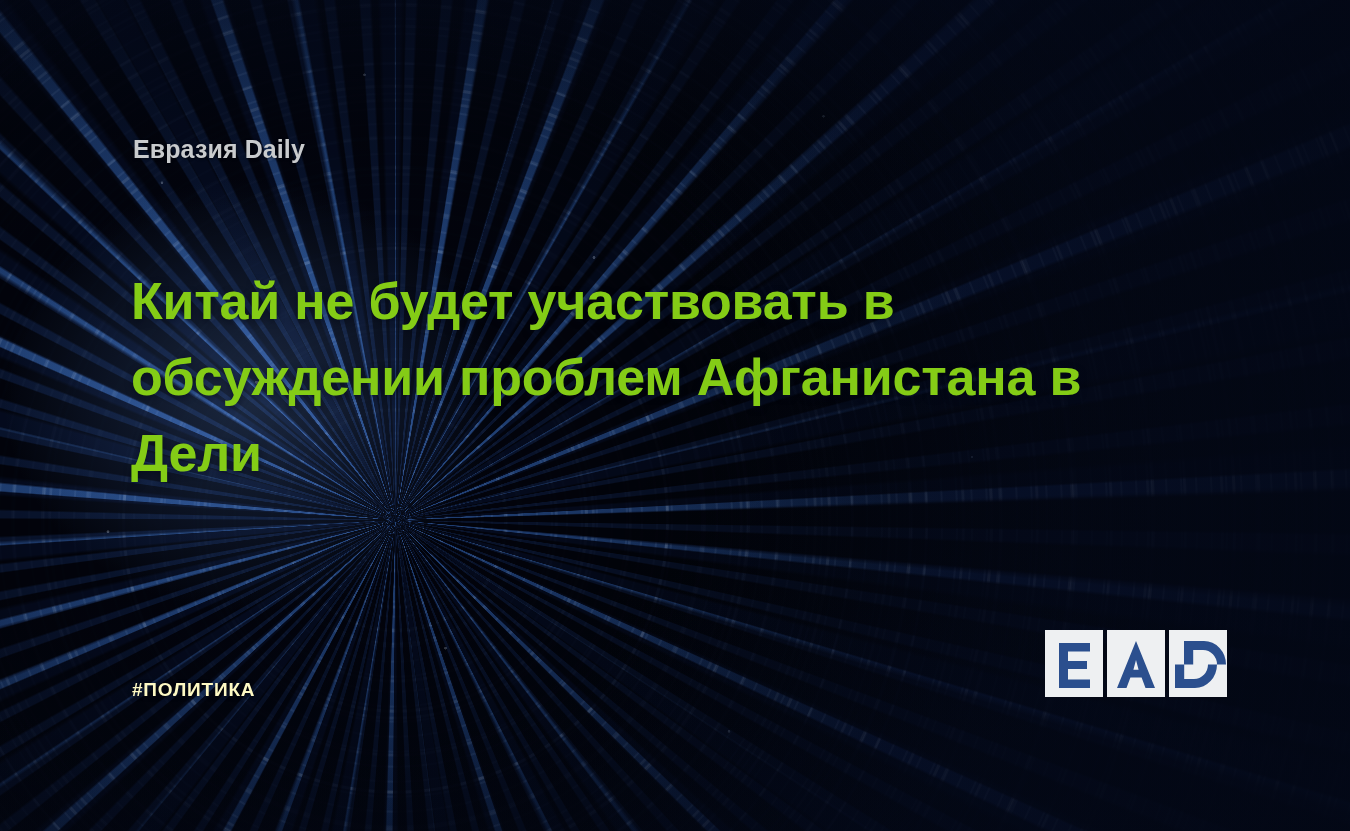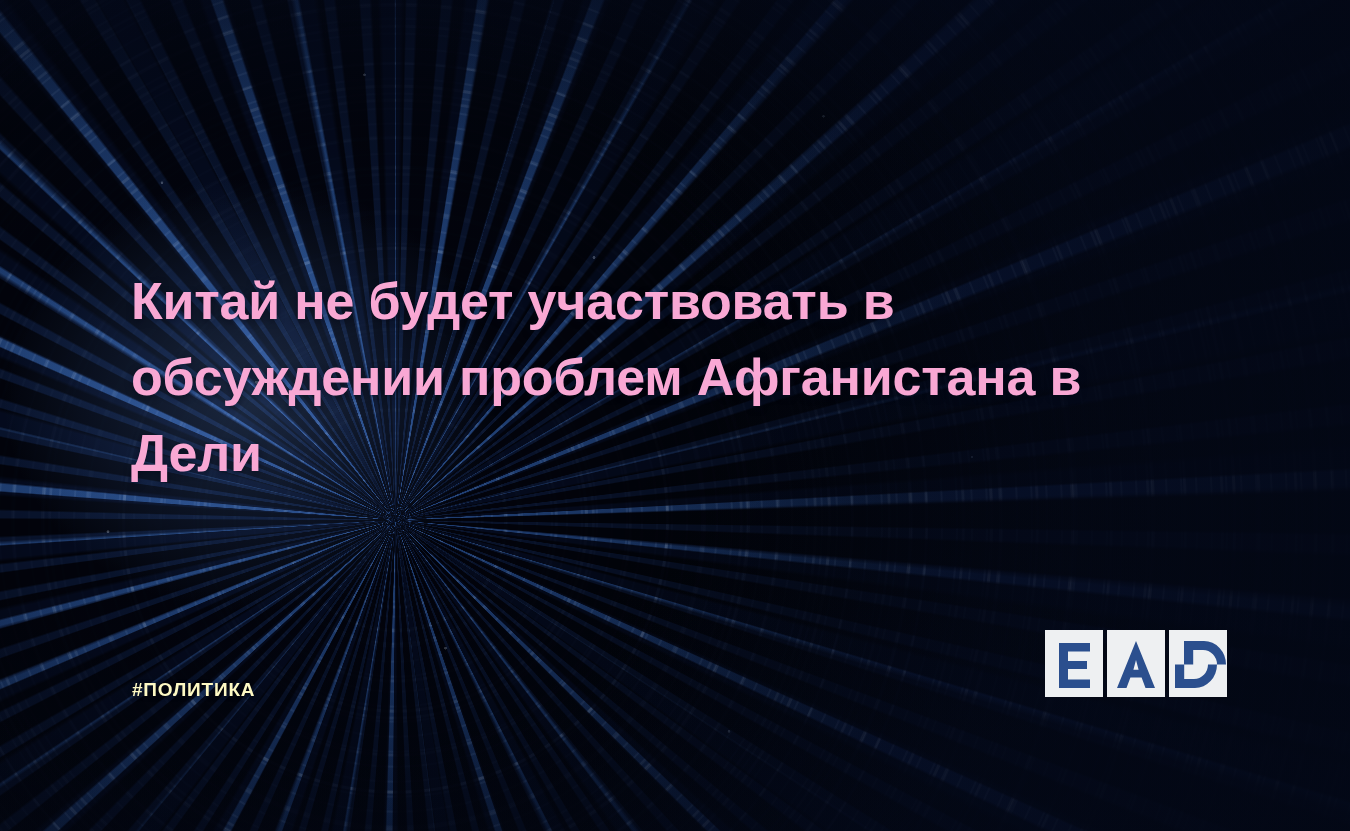--- a/index.html
+++ b/index.html
@@ -162,21 +162,21 @@
 
   .headline {
     position: absolute;
     left: 131px;
     top: 263px;
     width: 1040px;
     margin: 0;
     font-size: 52px;
     line-height: 76px;
     font-weight: 700;
-    color: #f9a8d4;
+    color: #84cc16;
     letter-spacing: -0.2px;
     text-shadow: 0 2px 7px rgba(2,8,22,.55);
   }
 
   .tag {
     position: absolute;
     left: 132px;
     top: 679px;
     font-size: 19px;
     font-weight: 700;
@@ -215,20 +215,21 @@
   <div class="dashmask"></div>
   <div class="dashmask2"></div>
   <div class="glow"></div>
   <div class="speckle"></div>
   <div class="bg-rightdark"></div>
   <div class="bg-topdark"></div>
   <div class="bg-vignette"></div>
 
   <div class="content">
 
+    <div class="brand">Евразия Daily</div>
 
     <h1 class="headline">Китай не будет участвовать в обсуждении проблем Афганистана в Дели</h1>
 
     <div class="tag">#ПОЛИТИКА</div>
 
     <div class="logo">
 
       <div class="logo-tile">
         <svg width="58" height="67" viewBox="0 0 58 67" aria-hidden="true">
           <path d="M14 13 H45 V21.5 H23 V31 H42 V39 H23 V49.5 H45 V58 H14 Z" fill="#2b4f8e"></path>

